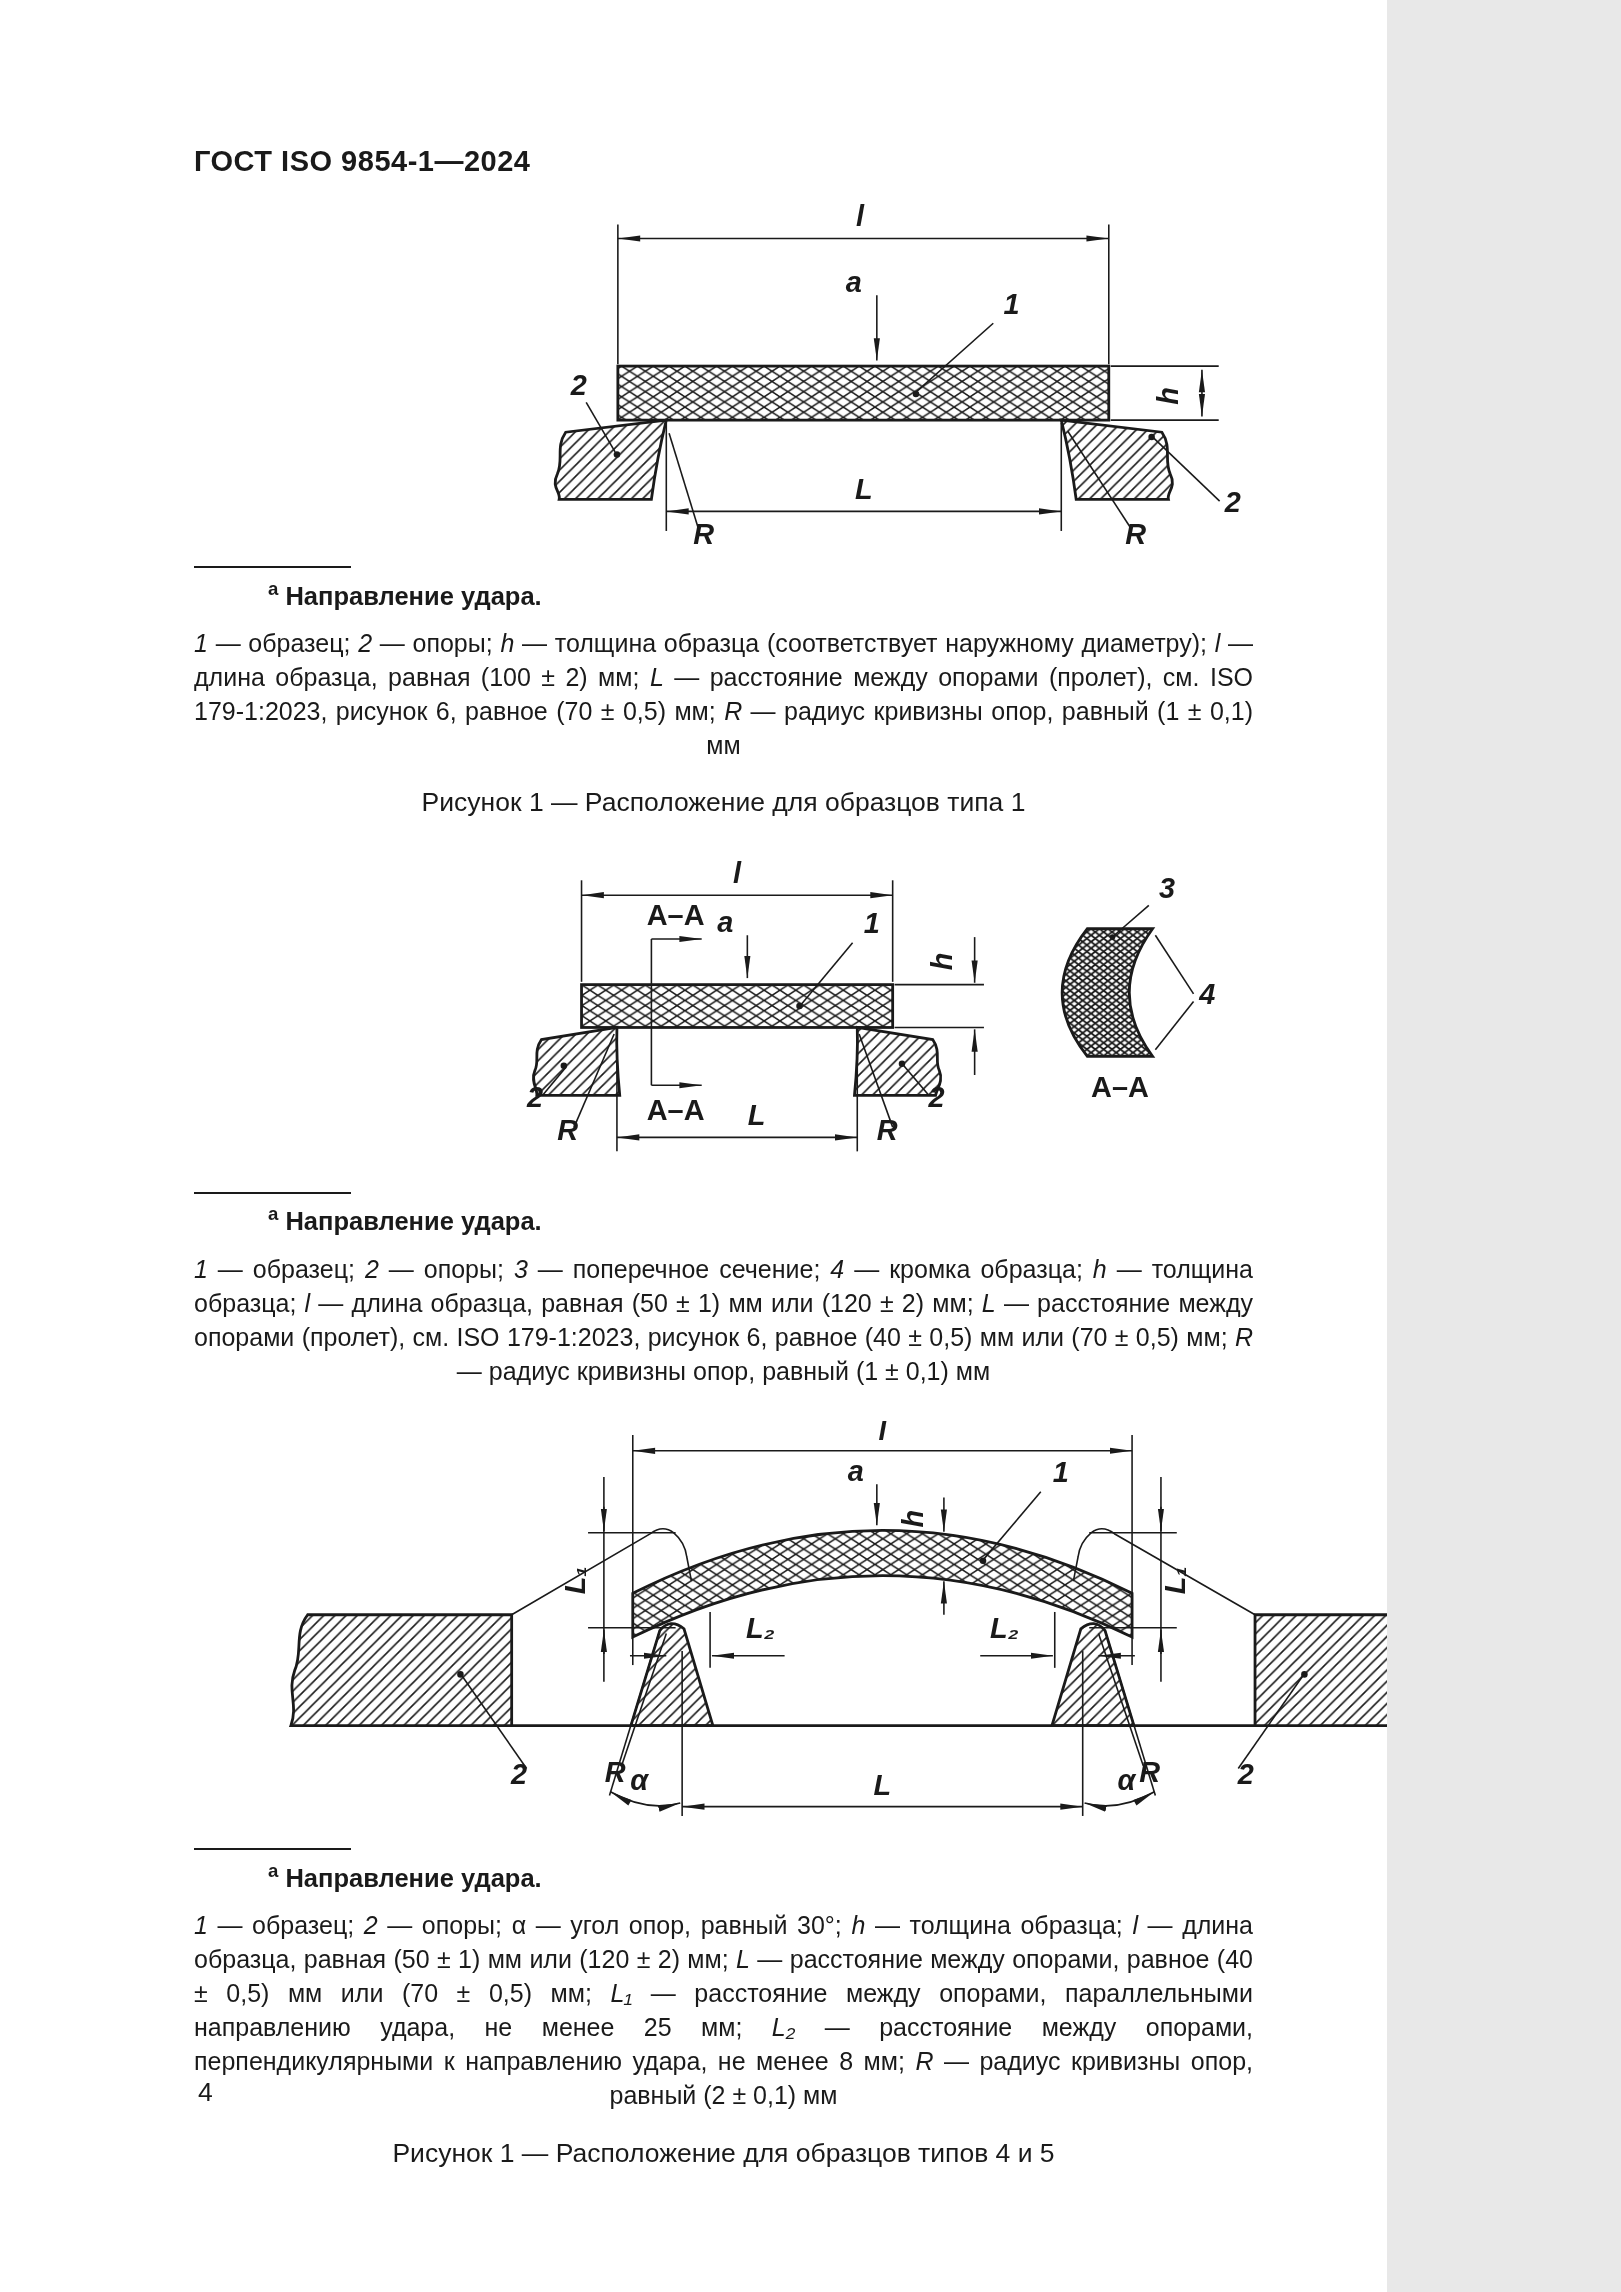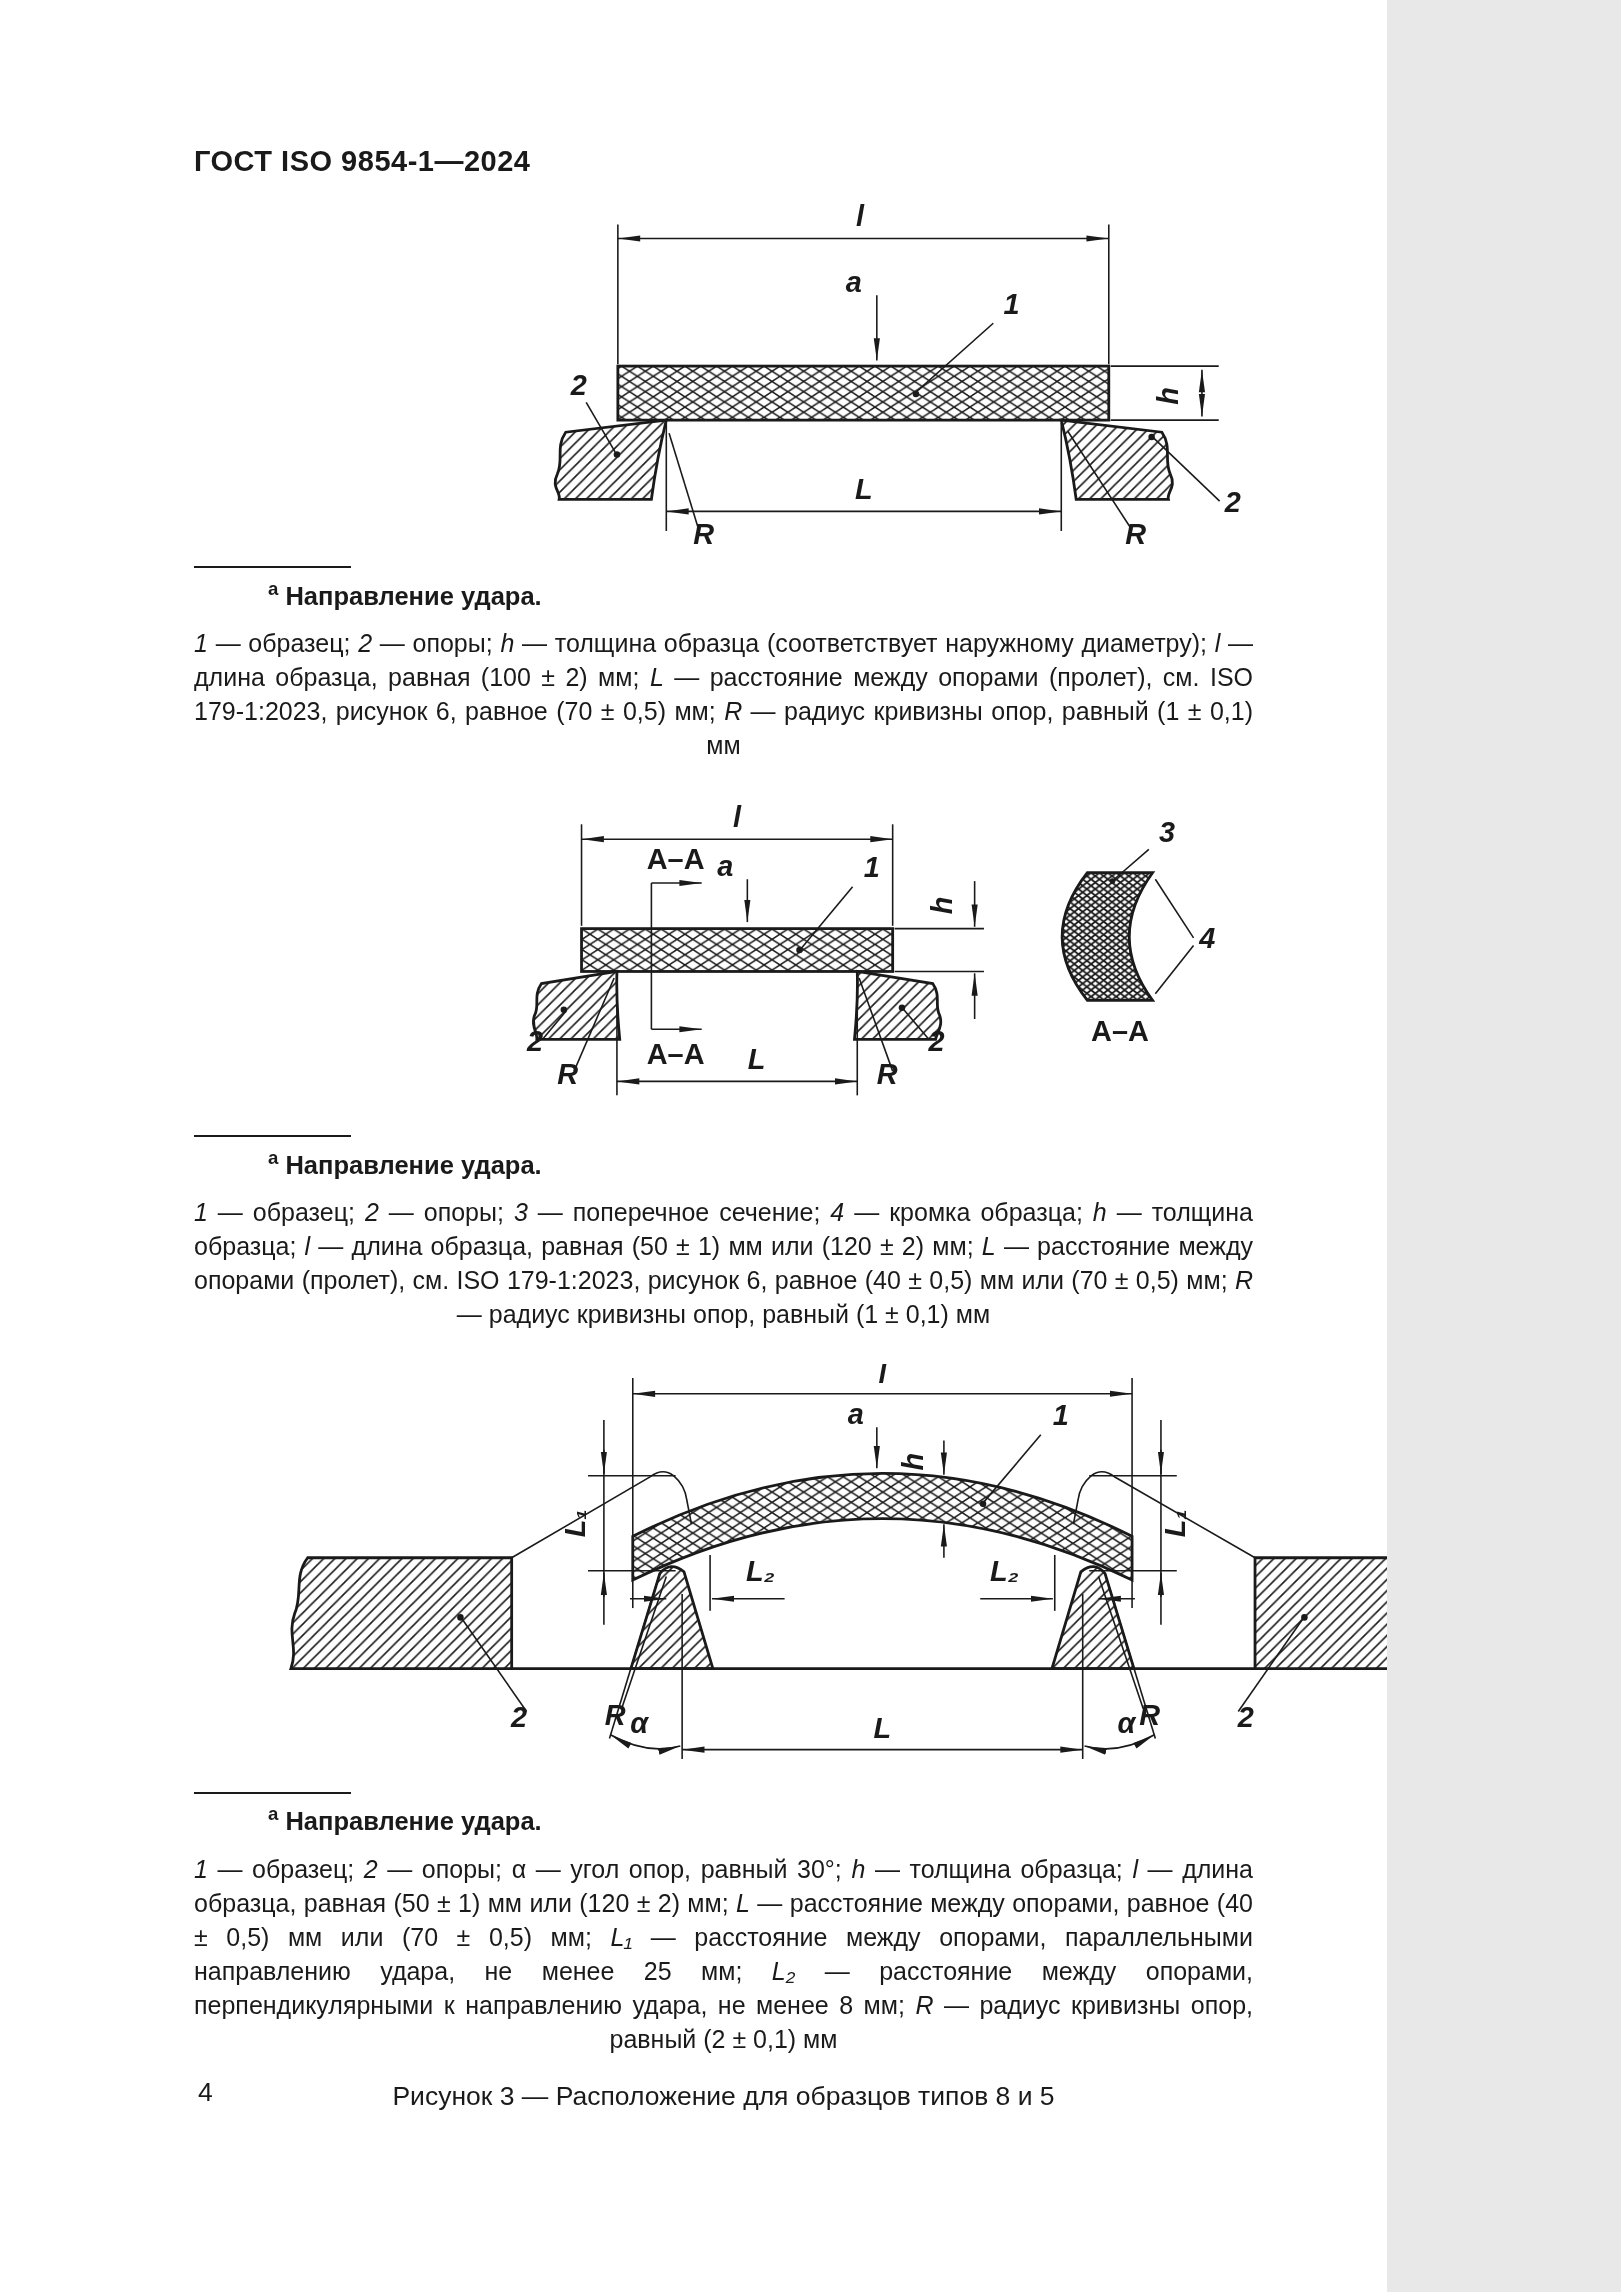--- a/index.html
+++ b/index.html
@@ -116,20 +116,21 @@
       <line class="ln" x1="1101" y1="409" x2="1030" y2="341"></line>
       <circle class="dot" cx="1028" cy="340" r="3.5"></circle>
     </g>
   </svg>
 
   <div class="footnote">
     <div class="fn-rule"></div>
     <p class="fn-text"><sup>а</sup> <span>Направление удара.</span></p>
   </div>
   <p class="caption"><span class="it">1</span><span> — образец; </span><span class="it">2</span><span> — опоры; </span><span class="it">h</span><span> — толщина образца (соответствует наружному диаметру); </span><span class="it">l</span><span> — длина образца, равная (100 ± 2) мм; </span><span class="it">L</span><span> — расстояние между опорами (пролет), см. ISO 179-1:2023, рисунок 6, равное (70 ± 0,5) мм; </span><span class="it">R</span><span> — радиус кривизны опор, равный (1 ± 0,1) мм</span></p>
+  <p class="fig-title">Рисунок 1 — Расположение для образцов типа 1</p>
 
   <svg class="fig-svg gap-lg" viewBox="0 0 1388 340">
     <g>
       <line class="ln" x1="416" y1="25" x2="416" y2="134"></line>
       <line class="ln" x1="750" y1="25" x2="750" y2="134"></line>
       <line class="ln" x1="416" y1="41" x2="750" y2="41" marker-start="url(#aS)" marker-end="url(#aE)"></line>
       <text x="583" y="28" text-anchor="middle">l</text>
     </g>
     <g>
       <text class="upright" x="517" y="73" text-anchor="middle">А–А</text>
@@ -292,18 +293,18 @@
       <path class="ln" d="M1031,398 Q992,420 956,410" marker-start="url(#aS)" marker-end="url(#aE)"></path>
       <text x="1001" y="396" text-anchor="middle">α</text>
     </g>
   </svg>
 
   <div class="footnote">
     <div class="fn-rule"></div>
     <p class="fn-text"><sup>а</sup> <span>Направление удара.</span></p>
   </div>
   <p class="caption"><span class="it">1</span><span> — образец; </span><span class="it">2</span><span> — опоры; </span><span>α</span><span> — угол опор, равный 30°; </span><span class="it">h</span><span> — толщина образца; </span><span class="it">l</span><span> — длина образца, равная (50 ± 1) мм или (120 ± 2) мм; </span><span class="it">L</span><span> — расстояние между опорами, равное (40 ± 0,5) мм или (70 ± 0,5) мм; </span><span class="it">L₁</span><span> — расстояние между опорами, параллельными направлению удара, не менее 25 мм; </span><span class="it">L₂</span><span> — расстояние между опорами, перпендикулярными к направлению удара, не менее 8 мм; </span><span class="it">R</span><span> — радиус кривизны опор, равный (2 ± 0,1) мм</span></p>
-  <p class="fig-title">Рисунок 3 — Расположение для образцов типов 8 и 5</p>
+  <p class="fig-title">Рисунок 1 — Расположение для образцов типов 4 и 5</p>
 
 </div>
 <p class="page-number">4</p>
 </div>
 
 
 </body></html>

